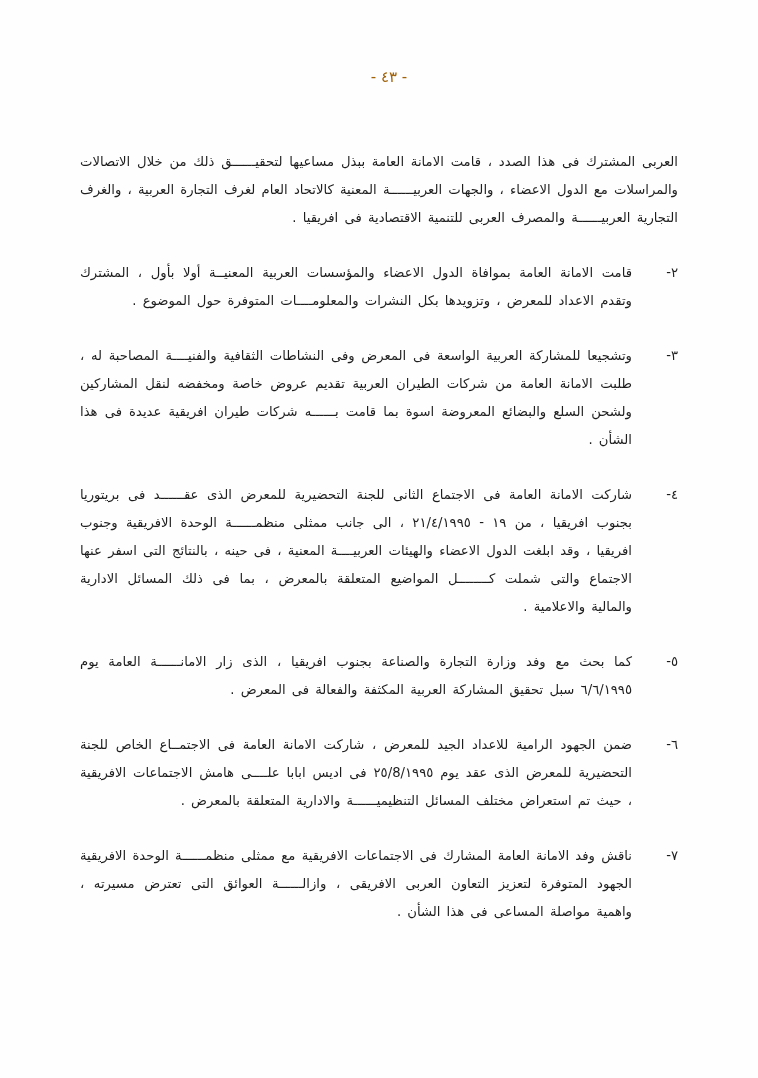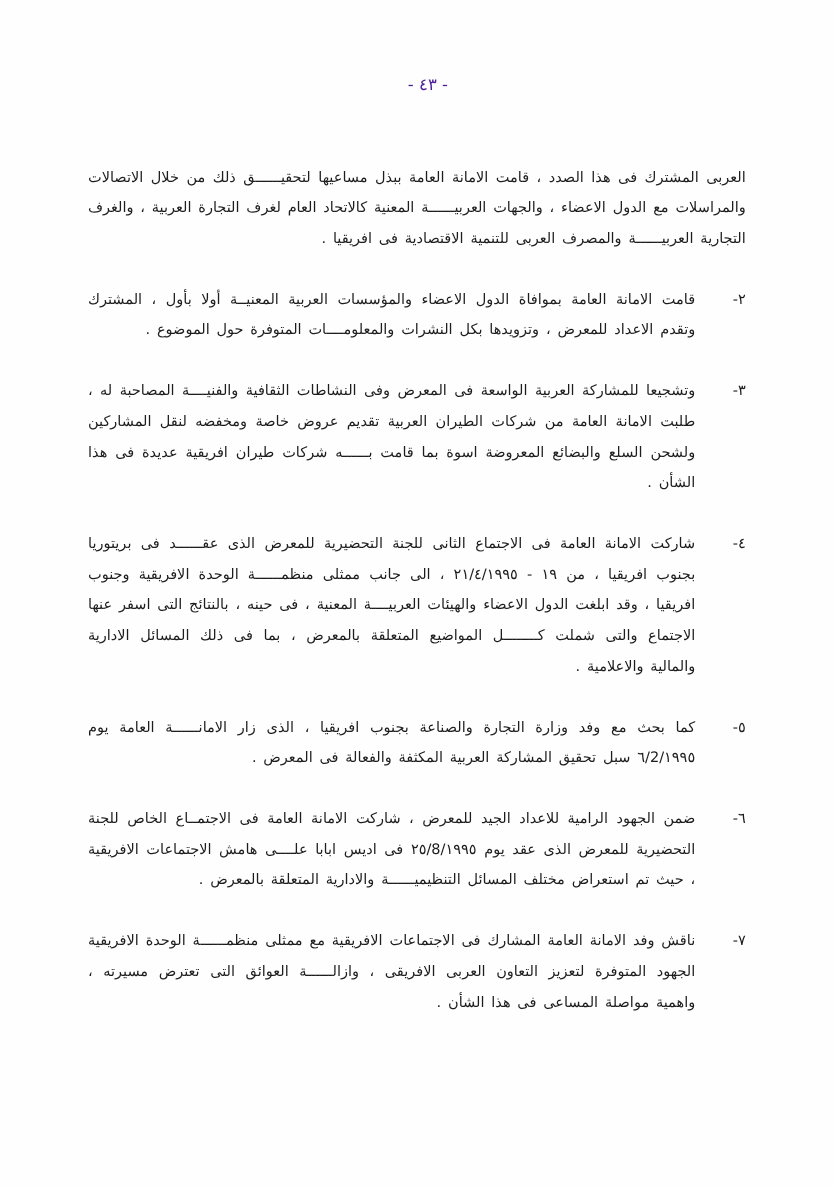--- a/index.html
+++ b/index.html
@@ -19,21 +19,21 @@
     overflow: hidden;
   }
   .page-number {
     position: absolute;
     top: 68px;
     left: 0;
     width: 100%;
     text-align: center;
     font-size: 15px;
     letter-spacing: 2px;
-    color: #4c1d95;
+    color: #a16207;
     padding-left: 20px;
   }
   .content {
     position: absolute;
     top: 148px;
     right: 80px;
     width: 598px;
     direction: rtl;
   }
   .para {
@@ -81,21 +81,21 @@
       <span class="text">وتشجيعا للمشاركة العربية الواسعة فى المعرض وفى النشاطات الثقافية والفنيــــة المصاحبة له ، طلبت الامانة العامة من شركات الطيران العربية تقديم عروض خاصة ومخفضه لنقل المشاركين ولشحن السلع والبضائع المعروضة اسوة بما قامت بــــــه شركات طيران افريقية عديدة فى هذا الشأن .</span>
     </div>
 
     <div class="para">
       <span class="marker">٤-</span>
       <span class="text">شاركت الامانة العامة فى الاجتماع الثانى للجنة التحضيرية للمعرض الذى عقــــــد فى بريتوريا بجنوب افريقيا ، من ١٩ - ٢١/٤/١٩٩٥ ، الى جانب ممثلى منظمــــــة الوحدة الافريقية وجنوب افريقيا ، وقد ابلغت الدول الاعضاء والهيئات العربيــــة المعنية ، فى حينه ، بالنتائج التى اسفر عنها الاجتماع والتى شملت كــــــــل المواضيع المتعلقة بالمعرض ، بما فى ذلك المسائل الادارية والمالية والاعلامية .</span>
     </div>
 
     <div class="para">
       <span class="marker">٥-</span>
-      <span class="text">كما بحث مع وفد وزارة التجارة والصناعة بجنوب افريقيا ، الذى زار الامانــــــة العامة يوم ٦/2/١٩٩٥ سبل تحقيق المشاركة العربية المكثفة والفعالة فى المعرض .</span>
+      <span class="text">كما بحث مع وفد وزارة التجارة والصناعة بجنوب افريقيا ، الذى زار الامانــــــة العامة يوم ٦/٦/١٩٩٥ سبل تحقيق المشاركة العربية المكثفة والفعالة فى المعرض .</span>
     </div>
 
     <div class="para">
       <span class="marker">٦-</span>
       <span class="text">ضمن الجهود الرامية للاعداد الجيد للمعرض ، شاركت الامانة العامة فى الاجتمــاع الخاص للجنة التحضيرية للمعرض الذى عقد يوم ٢٥/8/١٩٩٥ فى اديس ابابا علــــى هامش الاجتماعات الافريقية ، حيث تم استعراض مختلف المسائل التنظيميــــــة والادارية المتعلقة بالمعرض .</span>
     </div>
 
     <div class="para">
       <span class="marker">٧-</span>
       <span class="text">ناقش وفد الامانة العامة المشارك فى الاجتماعات الافريقية مع ممثلى منظمــــــة الوحدة الافريقية الجهود المتوفرة لتعزيز التعاون العربى الافريقى ، وازالــــــة العوائق التى تعترض مسيرته ، واهمية مواصلة المساعى فى هذا الشأن .</span>

